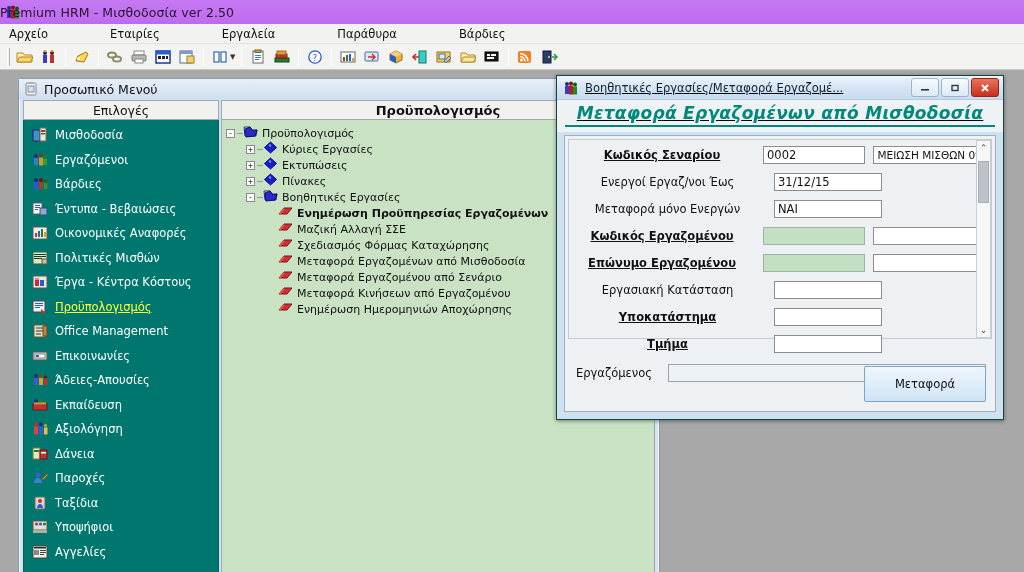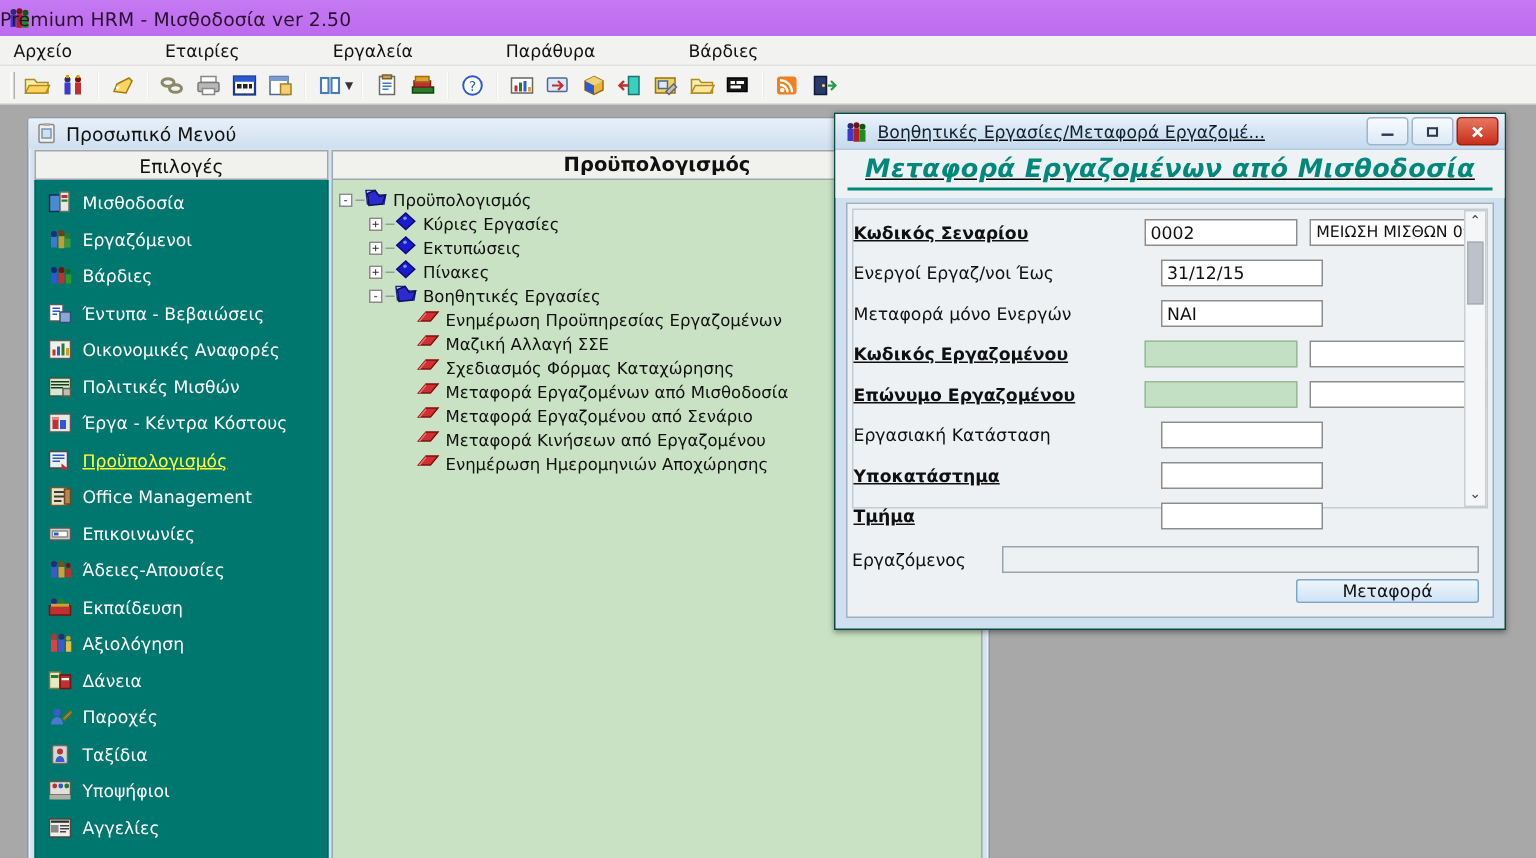--- a/index.html
+++ b/index.html
@@ -178,21 +178,21 @@
     background: #eef1f4; border: 1px solid #9fb0bf;
   }
   .dlg-scrollzone {
     position: absolute; left: 3px; right: 3px; top: 3px; height: 200px;
     background: #eef1f4; border: 1px solid #c3ccd4;
   }
   .frm-row {
     display: flex; align-items: center; height: 25px; margin-top: 2px;
   }
   .frm-lbl {
-    width: 205px; text-align: left; padding-right: 8px;
+    width: 205px; text-align: center; padding-right: 8px;
     font-size: 11.5px; color: #101010; white-space: nowrap;
   }
   .frm-lbl.req { font-weight: bold; text-decoration: underline; }
   .inp {
     height: 18px; border: 1px solid #8d8d8d; background: #ffffff;
     font-size: 11.5px; color: #111; padding: 1px 3px; line-height: 15px;
     white-space: nowrap; overflow: hidden;
   }
   .inp.w1 { width: 108px; }
   .inp.green { background: #c4e0c4; border-color: #9ab89a; }
@@ -206,21 +206,21 @@
   .vs-track { flex: 1; width: 100%; position: relative; }
   .vs-thumb {
     position: absolute; left: 1px; right: 1px; top: 6px; height: 42px;
     background: #bcc2c7; border: 1px solid #a8aeb3;
   }
   .dlg-bottom {
     position: absolute; left: 3px; right: 3px; top: 208px; bottom: 3px;
   }
   .btn-primary {
     position: absolute; right: 6px; bottom: 6px;
-    width: 122px; height: 16px;
+    width: 122px; height: 36px;
     border: 1px solid #7da5c9; border-radius: 2px;
     background: linear-gradient(to bottom,#eef6fd,#cfe3f5);
     font-size: 11.5px; color: #101010;
     display: flex; align-items: center; justify-content: center;
   }
 </style>
 </head>
 <body>
 
 <div class="titlebar">
@@ -661,21 +661,21 @@
           <div class="tnode" style="padding-left:20px;">
             <span class="tn-box">-</span>
               <span class="tn-dash"></span>
             <span class="ic-folder-open"><svg width="15" height="13" viewBox="0 0 15 13">
                   <path d="M1 2l6 0 2 3 5 0-1 6-11 0z" fill="#fff" stroke="#1a2a8a" stroke-width="1"></path>
                   <path d="M2 4l5-2 3 4 4-1-2 6-9 1z" fill="#2a2ad0" stroke="#10105a"></path>
                 </svg></span>
             <span class="tn-lbl">Βοηθητικές Εργασίες</span>
           </div>
 
-          <div class="tnode" style="padding-left:52px;">
+          <div class="tnode" style="padding-left:52px;font-weight:bold;">
             <span class="ic-book"><svg width="15" height="11" viewBox="0 0 15 11">
                   <path d="M1 8l5-6 8 0-5 6z" fill="#d03030" stroke="#801010"></path>
                   <path d="M1 8l5-6 0 1.5-4 5z" fill="#f07070"></path>
                 </svg></span>
             <span class="tn-lbl">Ενημέρωση Προϋπηρεσίας Εργαζομένων</span>
           </div>
 
           <div class="tnode" style="padding-left:52px;">
             <span class="ic-book"><svg width="15" height="11" viewBox="0 0 15 11">
                   <path d="M1 8l5-6 8 0-5 6z" fill="#d03030" stroke="#801010"></path>

